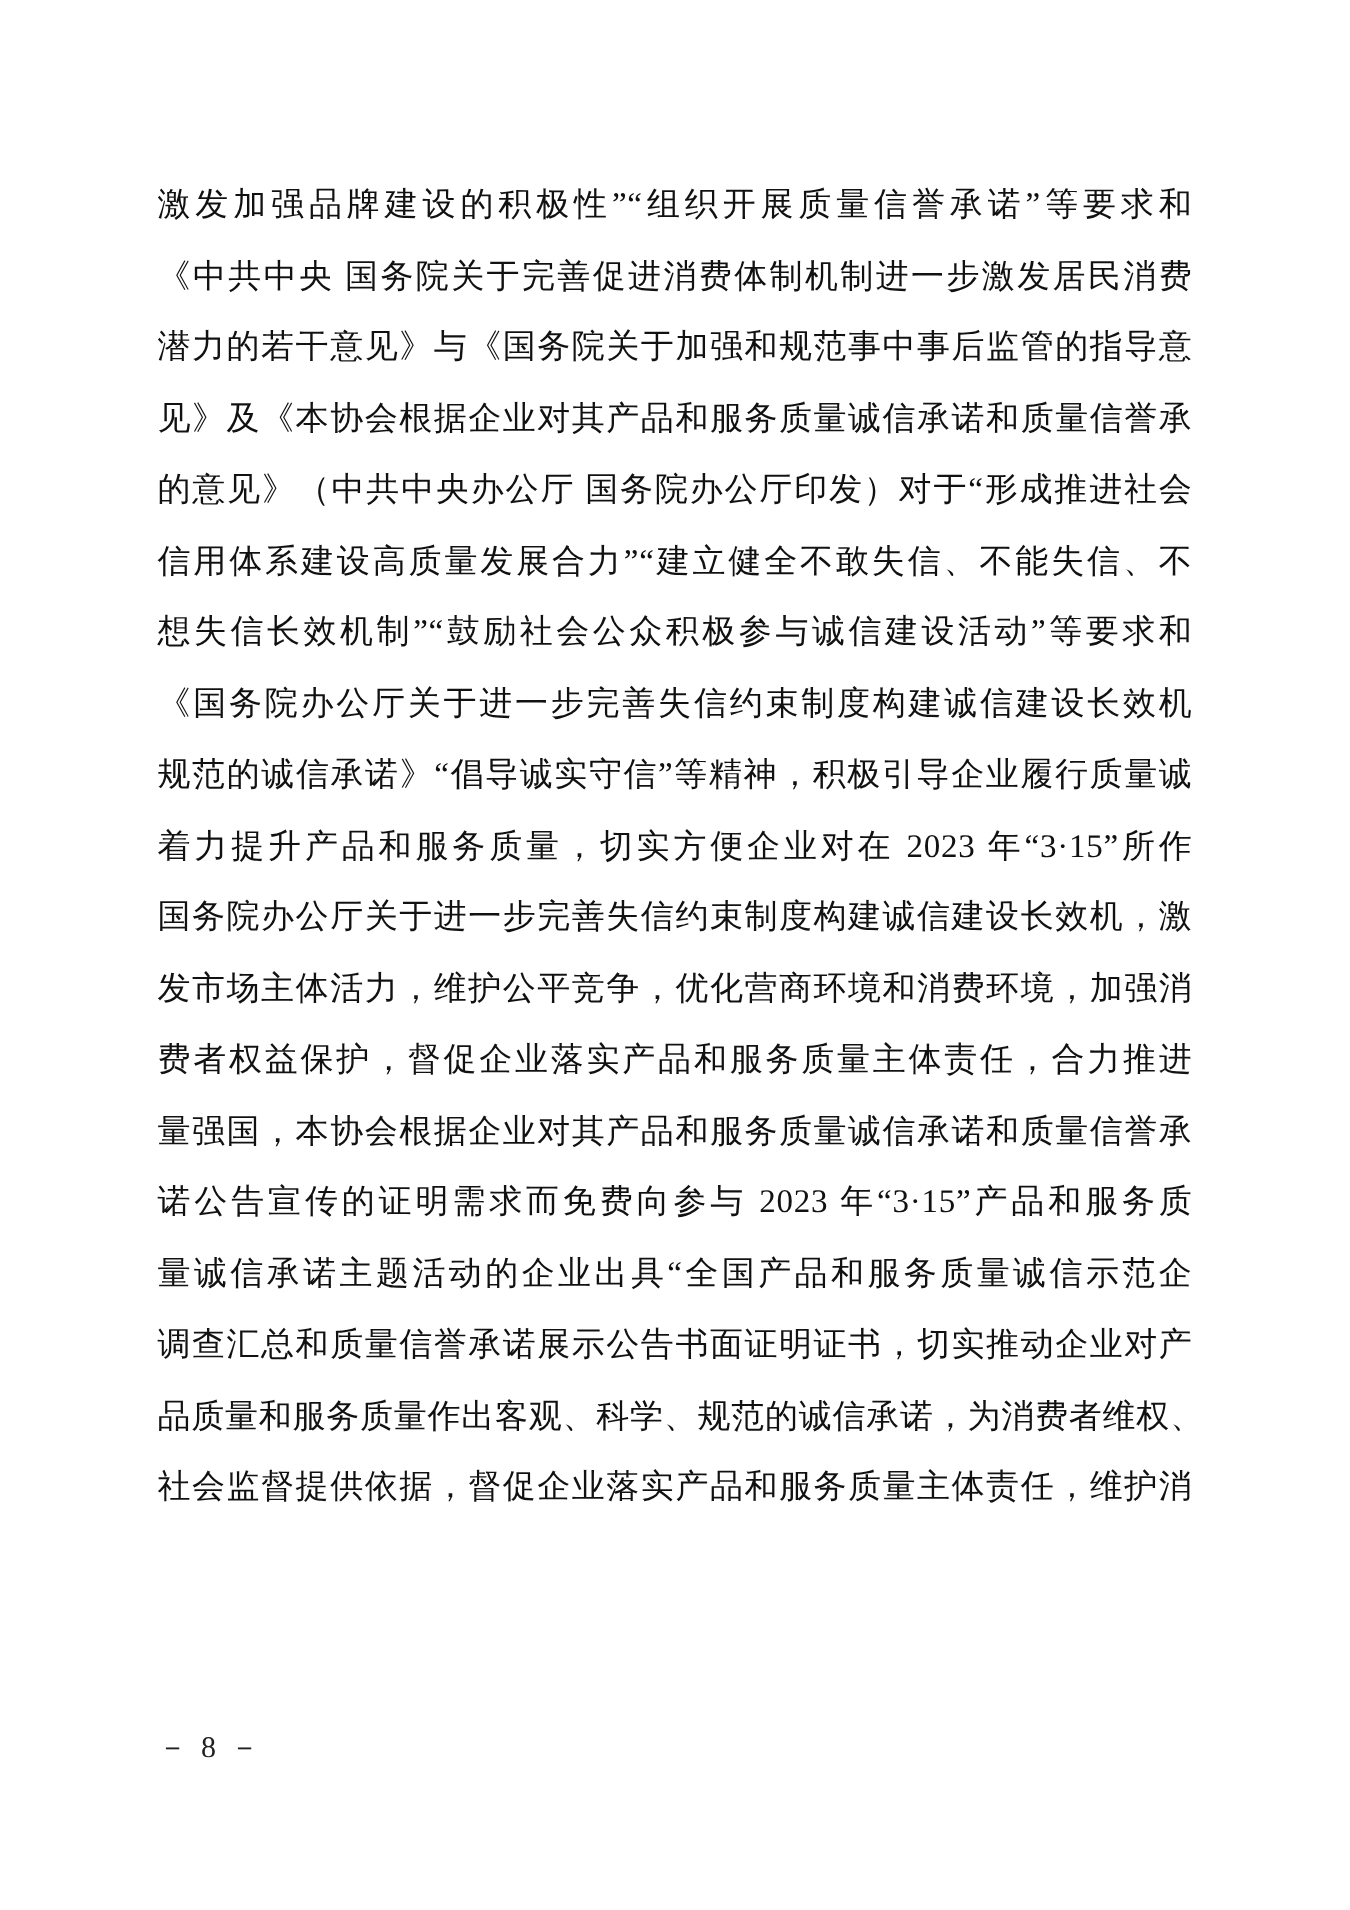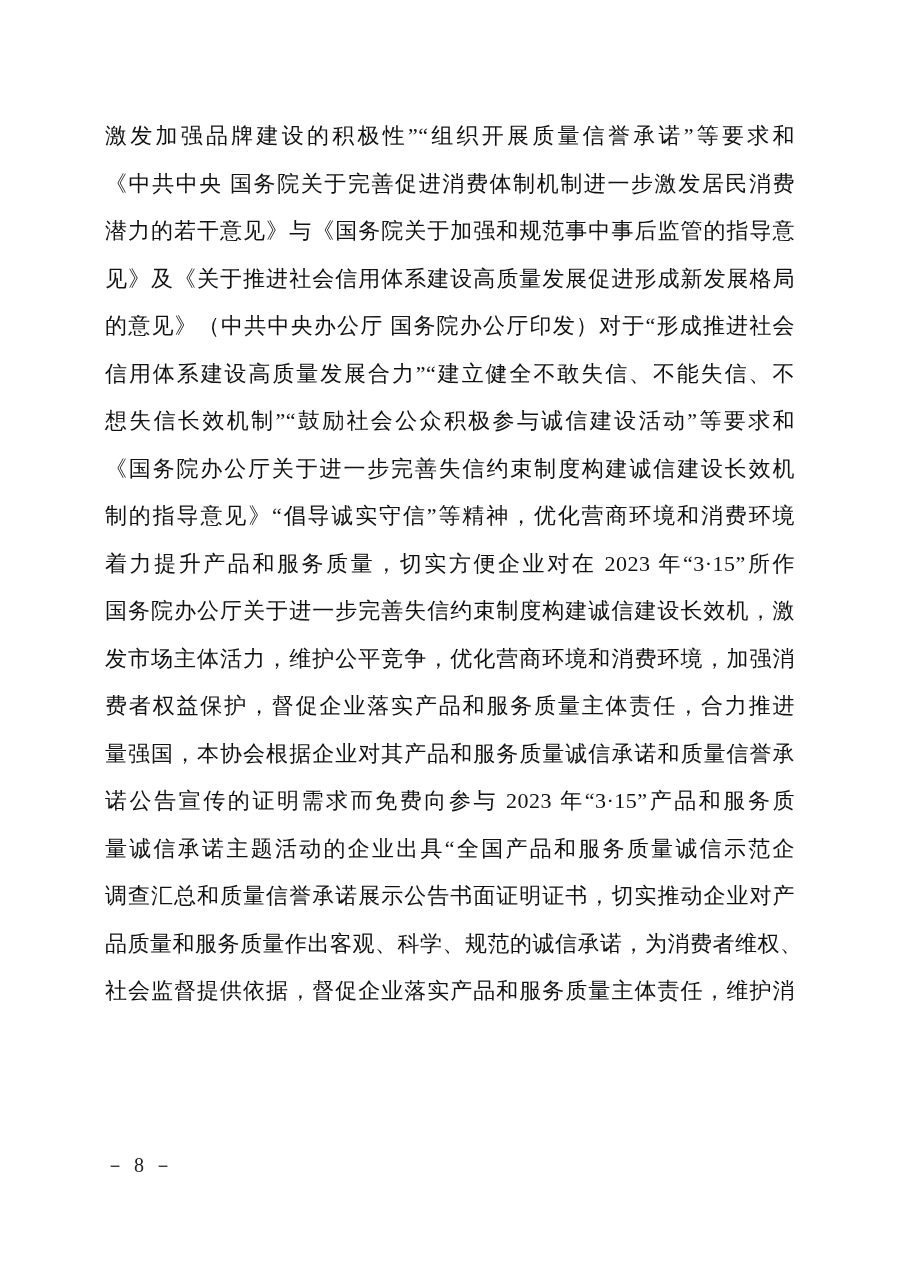--- a/index.html
+++ b/index.html
@@ -46,26 +46,26 @@
   }
 </style>
 </head>
 <body>
 
 <div class="page">
   <div class="body-text" id="body-text">
       <div class="text-line">激发加强品牌建设的积极性”“组织开展质量信誉承诺”等要求和</div>
       <div class="text-line">《中共中央 国务院关于完善促进消费体制机制进一步激发居民消费</div>
       <div class="text-line">潜力的若干意见》与《国务院关于加强和规范事中事后监管的指导意</div>
-      <div class="text-line">见》及《关于推进社会信用体系建设高质量发展促进形成新发展格局</div>
+      <div class="text-line">见》及《本协会根据企业对其产品和服务质量诚信承诺和质量信誉承</div>
       <div class="text-line">的意见》（中共中央办公厅 国务院办公厅印发）对于“形成推进社会</div>
       <div class="text-line">信用体系建设高质量发展合力”“建立健全不敢失信、不能失信、不</div>
       <div class="text-line">想失信长效机制”“鼓励社会公众积极参与诚信建设活动”等要求和</div>
       <div class="text-line">《国务院办公厅关于进一步完善失信约束制度构建诚信建设长效机</div>
-      <div class="text-line">制的指导意见》“倡导诚实守信”等精神，优化营商环境和消费环境</div>
+      <div class="text-line">规范的诚信承诺》“倡导诚实守信”等精神，积极引导企业履行质量诚</div>
       <div class="text-line">着力提升产品和服务质量，切实方便企业对在 2023 年“3·15”所作</div>
       <div class="text-line">国务院办公厅关于进一步完善失信约束制度构建诚信建设长效机，激</div>
       <div class="text-line">发市场主体活力，维护公平竞争，优化营商环境和消费环境，加强消</div>
       <div class="text-line">费者权益保护，督促企业落实产品和服务质量主体责任，合力推进</div>
       <div class="text-line">量强国，本协会根据企业对其产品和服务质量诚信承诺和质量信誉承</div>
       <div class="text-line">诺公告宣传的证明需求而免费向参与 2023 年“3·15”产品和服务质</div>
       <div class="text-line">量诚信承诺主题活动的企业出具“全国产品和服务质量诚信示范企</div>
       <div class="text-line">调查汇总和质量信誉承诺展示公告书面证明证书，切实推动企业对产</div>
       <div class="text-line">品质量和服务质量作出客观、科学、规范的诚信承诺，为消费者维权、</div>
       <div class="text-line">社会监督提供依据，督促企业落实产品和服务质量主体责任，维护消</div>

